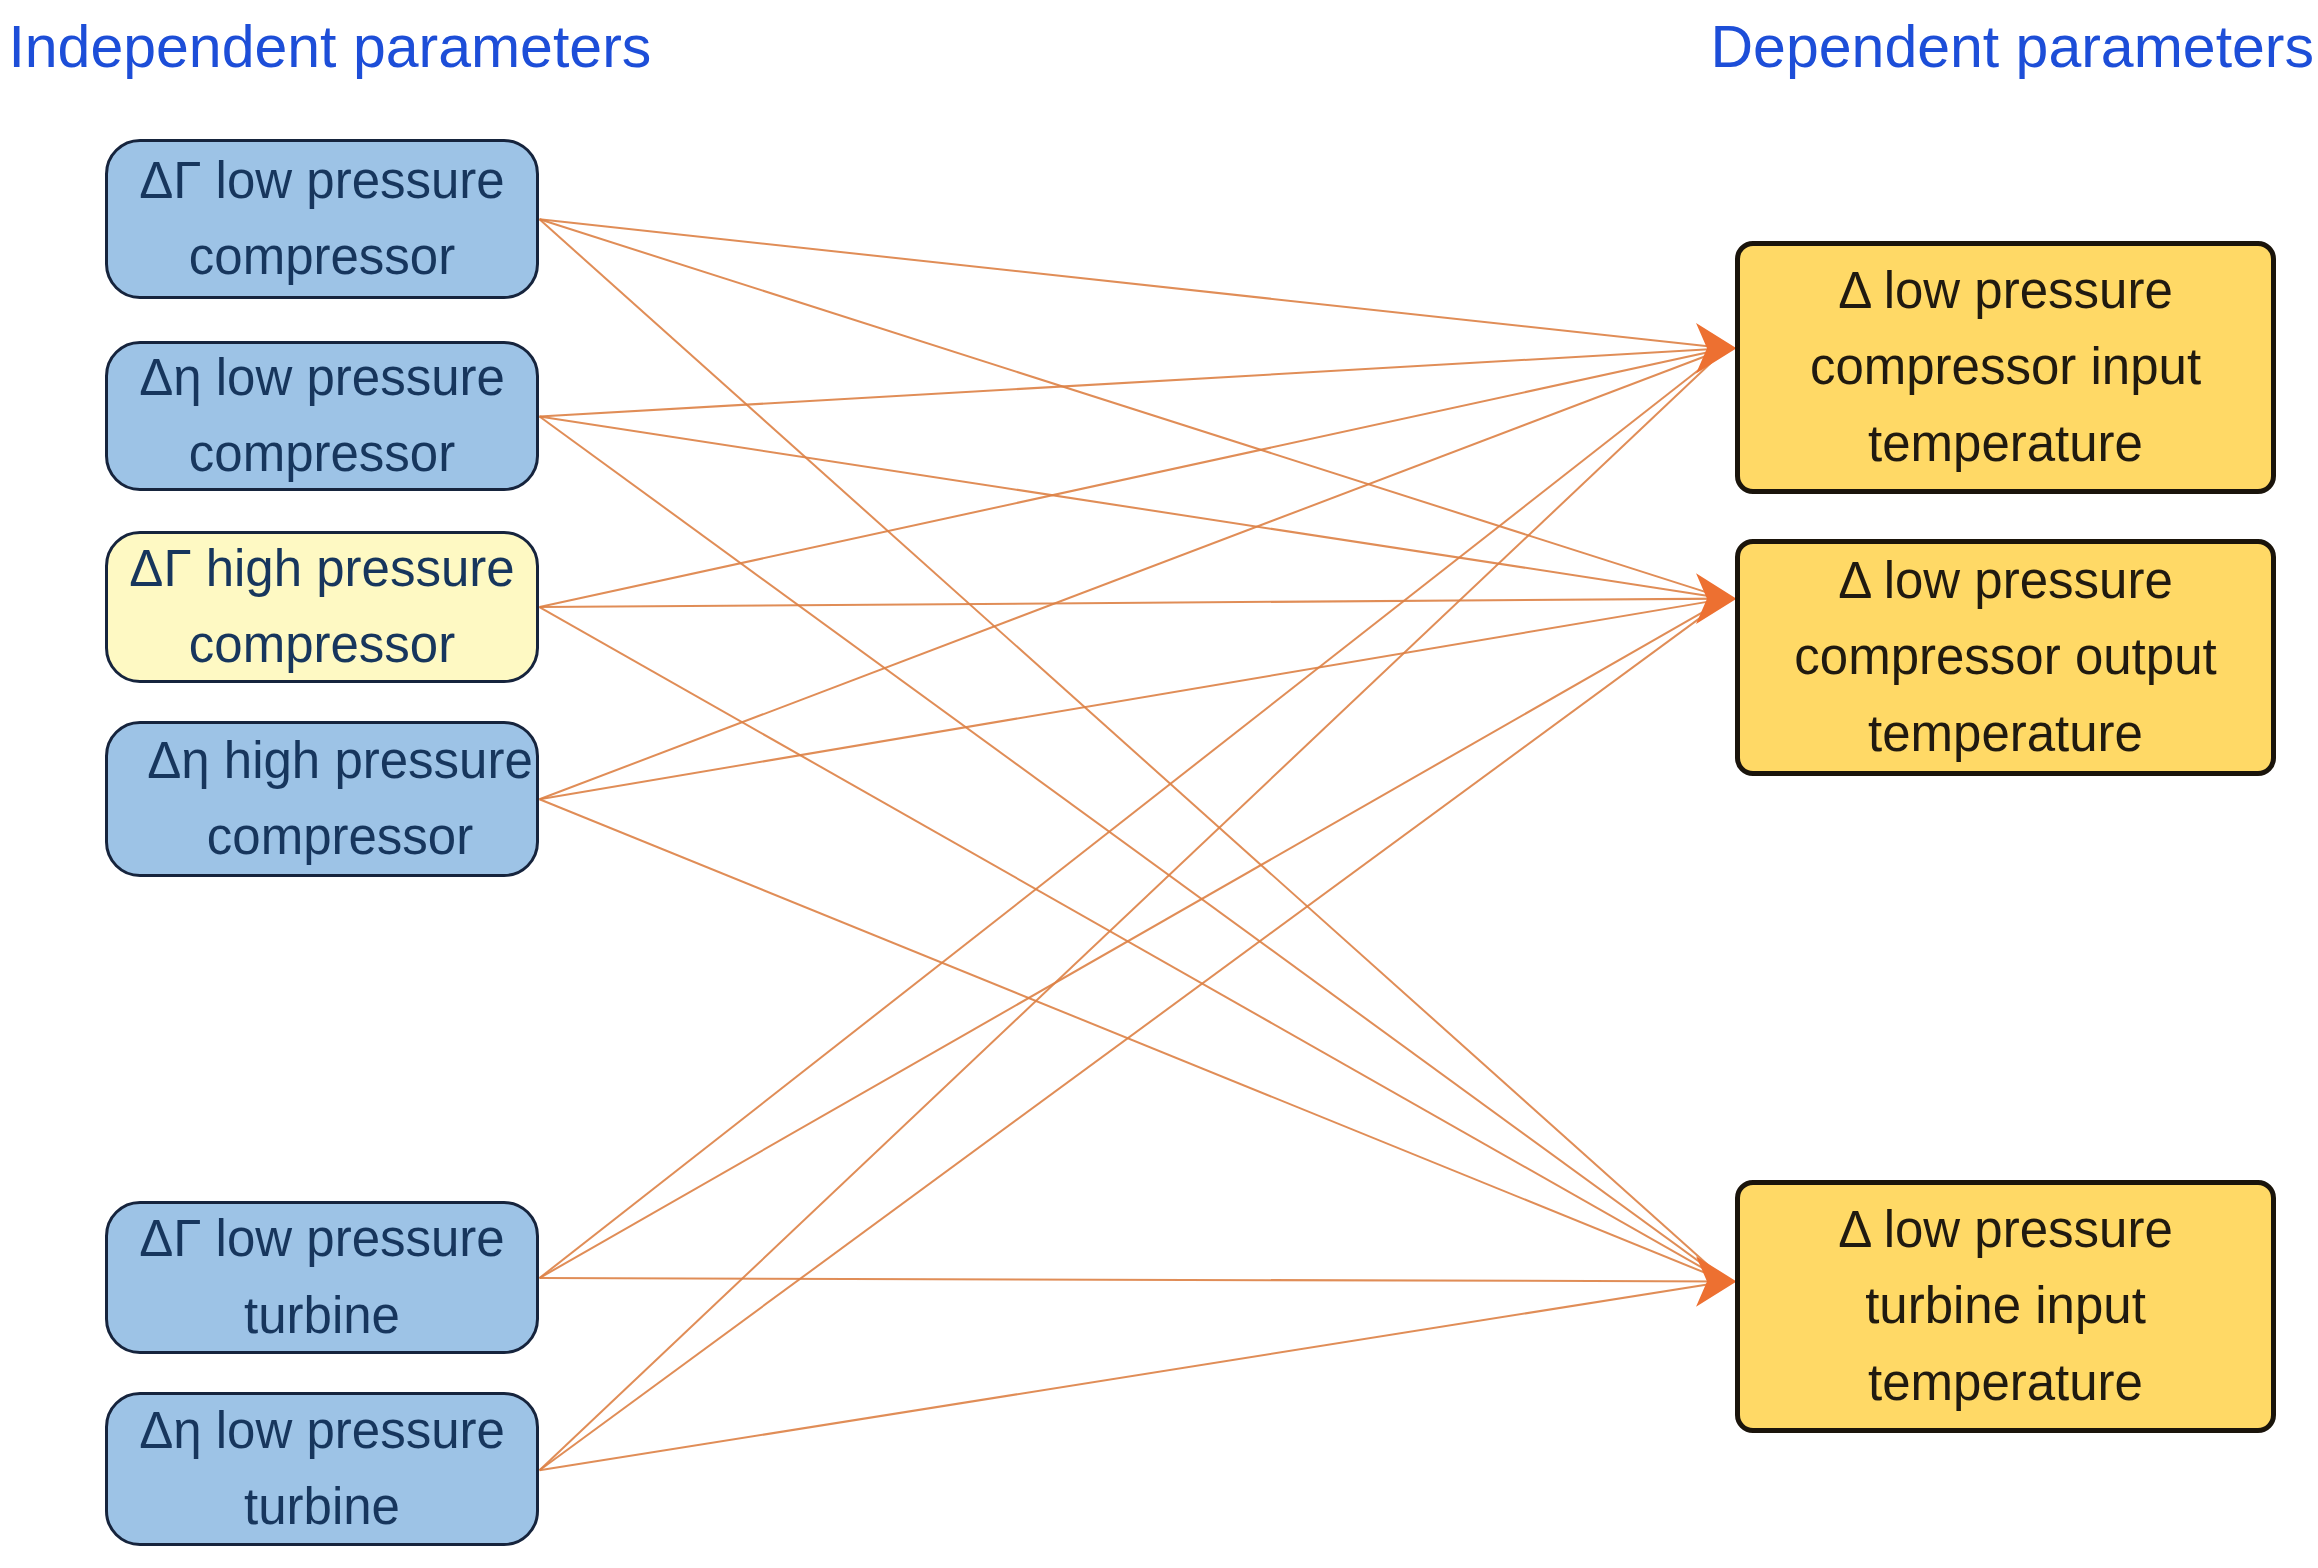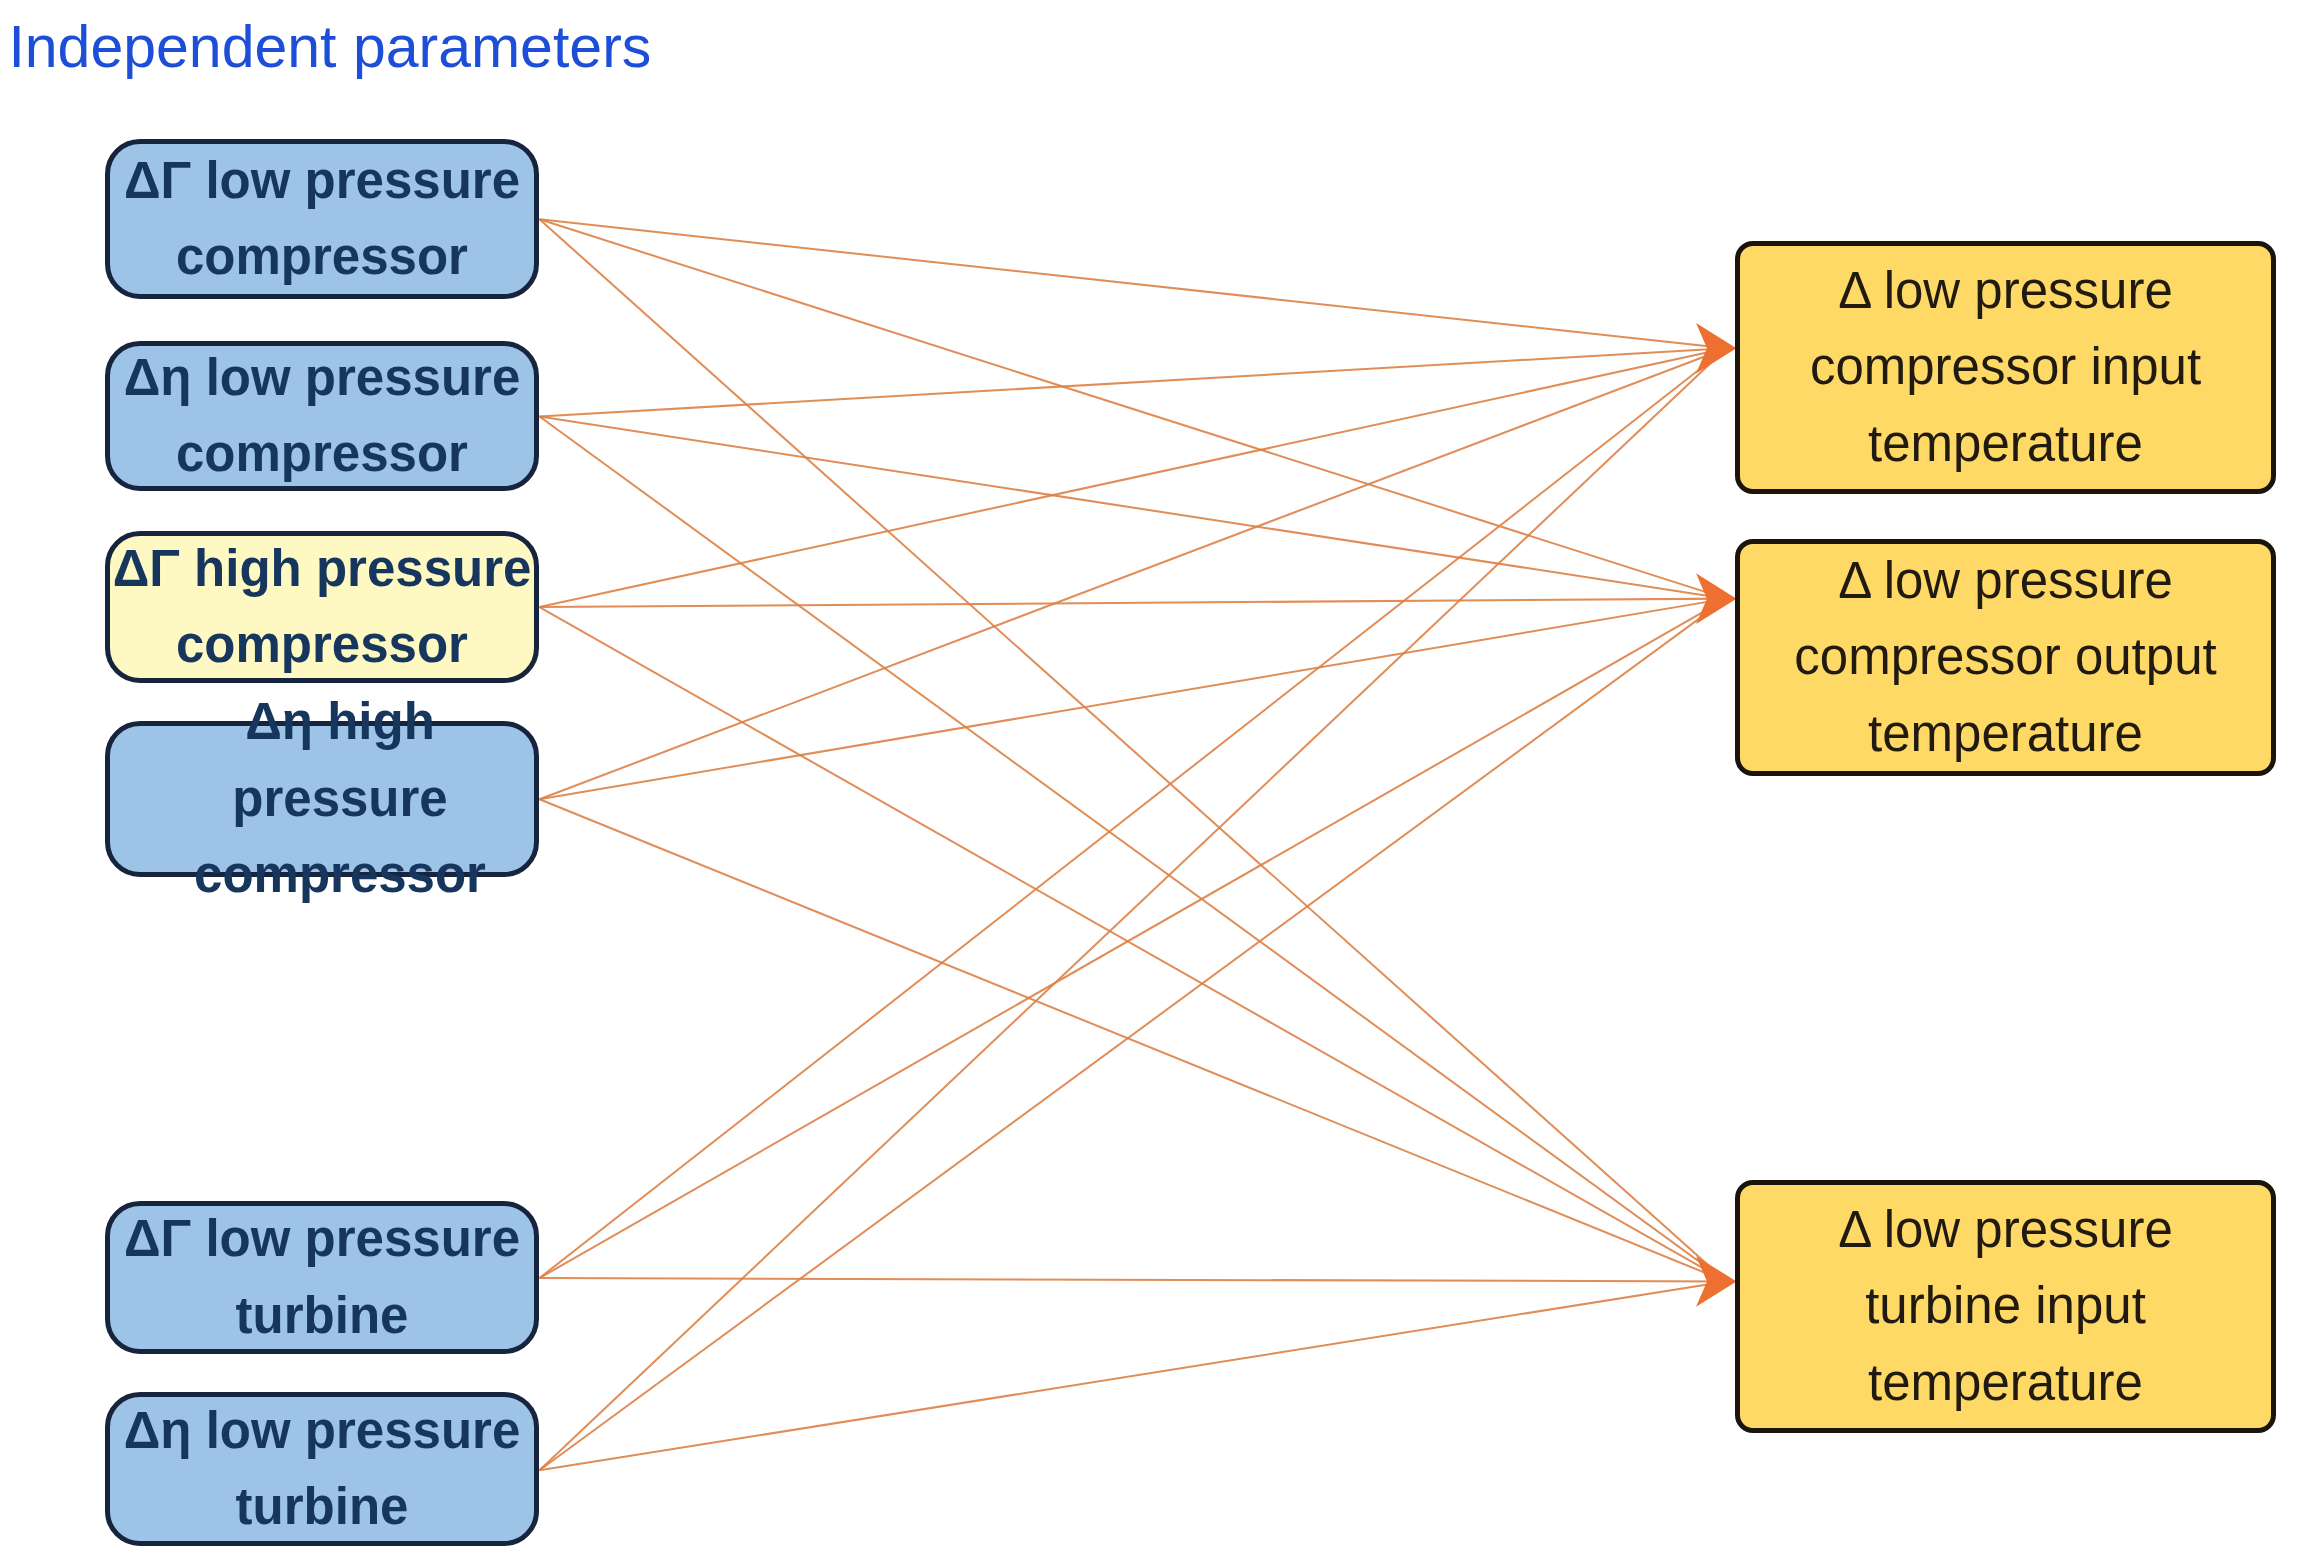--- a/index.html
+++ b/index.html
@@ -28,23 +28,22 @@
     text-align:center;
     white-space:pre-line;
     font-size:51px;
     line-height:1.5;
     border-radius:35px;
     box-sizing:border-box;
     z-index:2;
   }
   .node.blue{
     background:#9DC3E6;
-    border:5px solid #d946ef;
+    border:3px solid #d946ef;
     color:#17365D;
-    font-weight:bold;
   }
   .node.yellow{
     background:#FFD966;
     border:5.9px solid #1A140B;
     color:#201A10;
     border-radius:18px;
   }
   svg.links{
     position:absolute;
     left:0;top:0;
@@ -52,20 +51,21 @@
     z-index:1;
   }
 </style>
 </head>
 <body>
 
 <div class="canvas">
 
   <div class="heading left">Independent parameters</div>
 
+  <div class="heading right">Dependent parameters</div>
 
   <svg class="links" viewBox="0 0 2751 1861" xmlns="http://www.w3.org/2000/svg">
       <line x1="640" y1="260" x2="2048" y2="413" stroke="#DD8145" stroke-width="2.4" opacity="0.9"></line>
       <line x1="640" y1="260" x2="2048" y2="710" stroke="#DD8145" stroke-width="2.4" opacity="0.9"></line>
       <line x1="640" y1="260" x2="2048" y2="1520" stroke="#DD8145" stroke-width="2.4" opacity="0.9"></line>
       <line x1="640" y1="494" x2="2048" y2="413" stroke="#DD8145" stroke-width="2.4" opacity="0.9"></line>
       <line x1="640" y1="494" x2="2048" y2="710" stroke="#DD8145" stroke-width="2.4" opacity="0.9"></line>
       <line x1="640" y1="494" x2="2048" y2="1520" stroke="#DD8145" stroke-width="2.4" opacity="0.9"></line>
       <line x1="640" y1="720" x2="2048" y2="413" stroke="#DD8145" stroke-width="2.4" opacity="0.9"></line>
       <line x1="640" y1="720" x2="2048" y2="710" stroke="#DD8145" stroke-width="2.4" opacity="0.9"></line>

